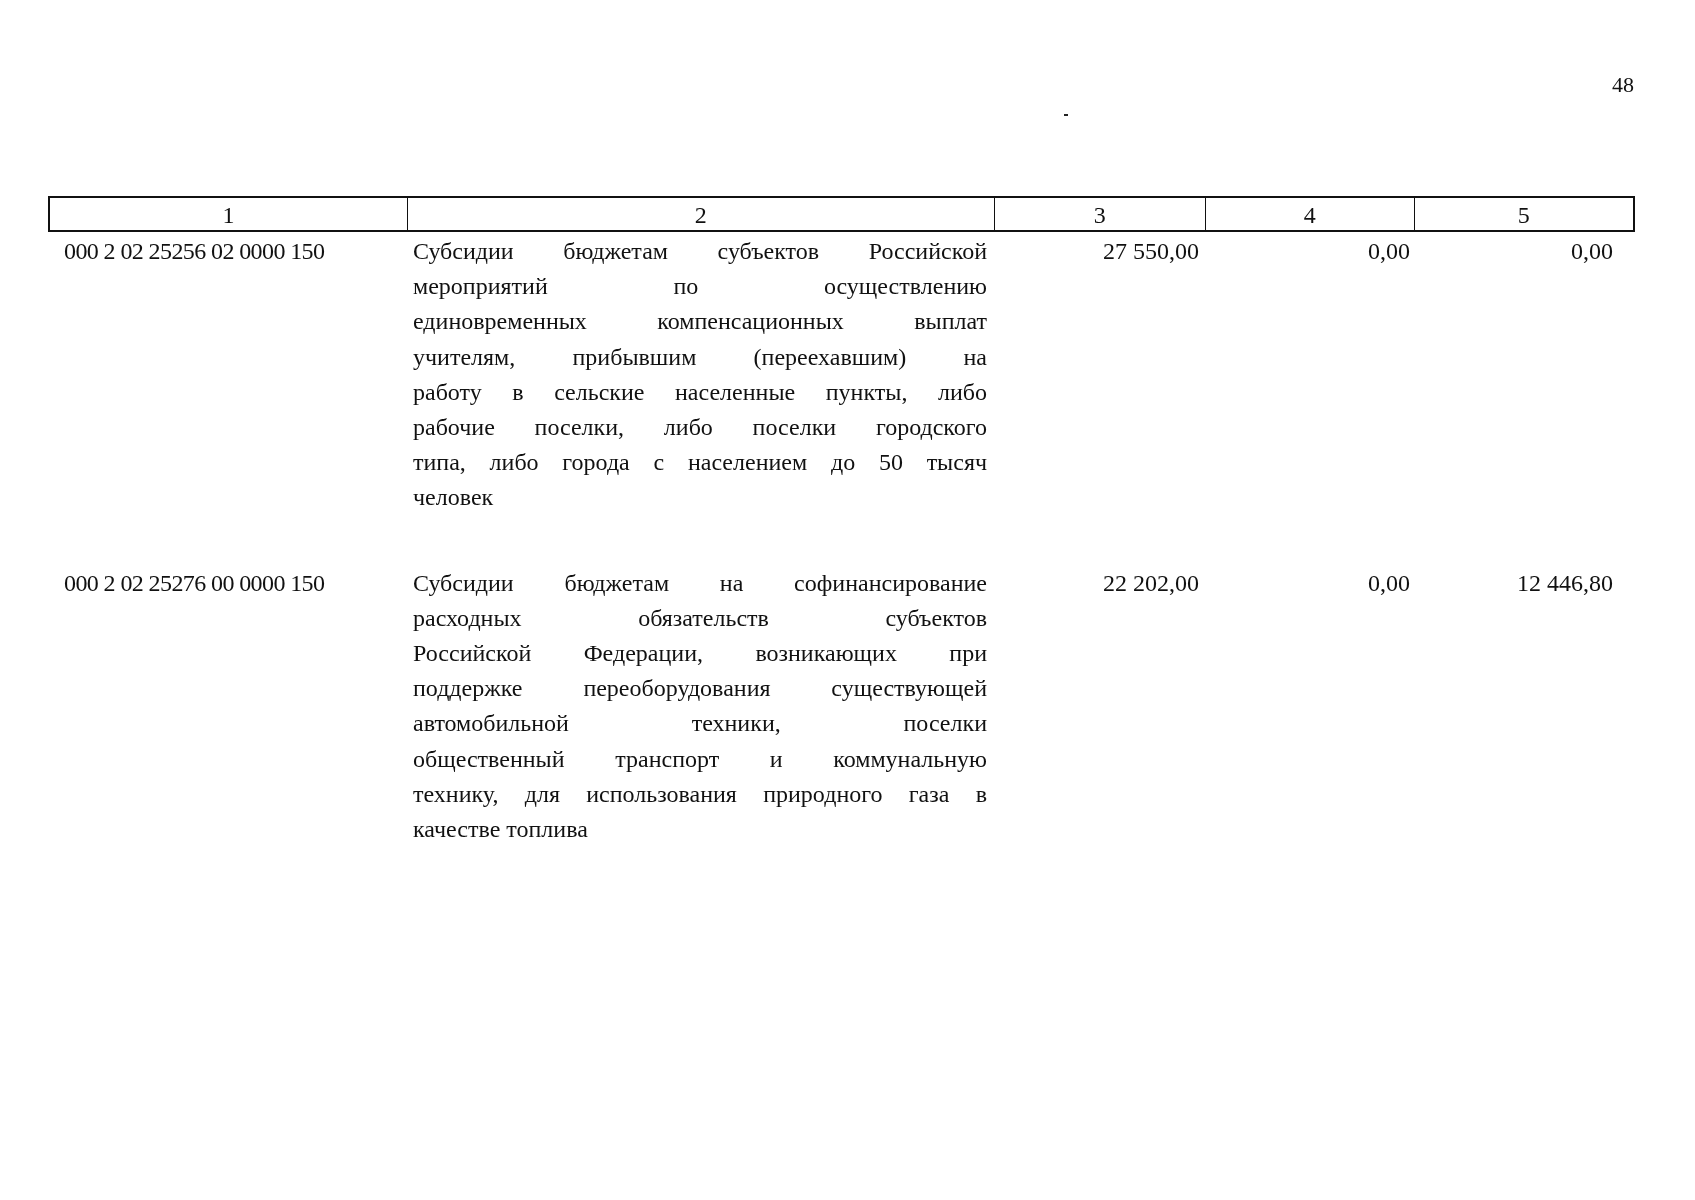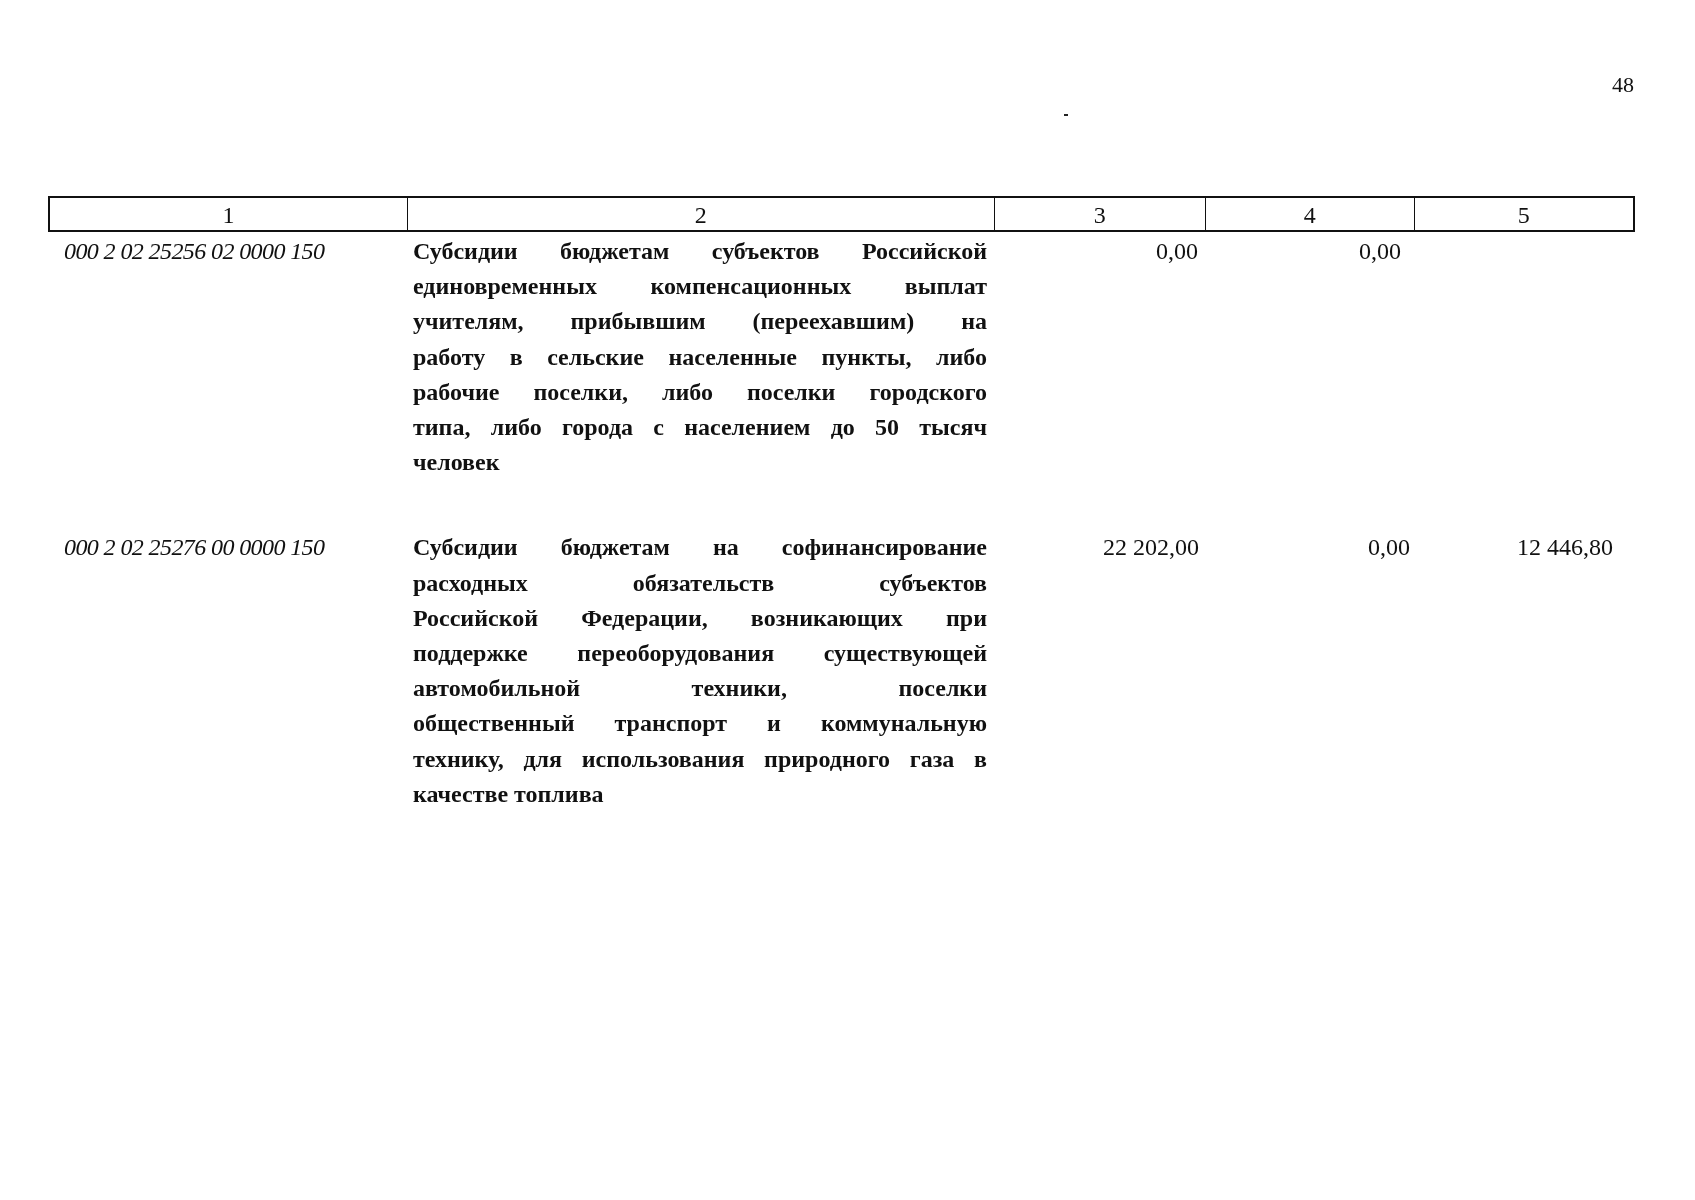--- a/index.html
+++ b/index.html
@@ -8,27 +8,27 @@
   .page-number { position:absolute; left:1612px; top:72px; font-size:22px; }
   .speck { position:absolute; left:1064px; top:114px; width:4px; height:2px; background:#222; }
   .table { position:absolute; left:48px; top:196px; width:1587px; }
   .hdr { display:flex; height:36px; border:2px solid #111; box-sizing:border-box; }
   .hdr .hc { box-sizing:border-box; border-right:1.5px solid #111; text-align:center;
              font-size:24px; line-height:34px; }
   .hdr .hc:last-child { border-right:none; }
   .c1 { width:359px; } .c2 { width:588px; } .c3 { width:212px; } .c4 { width:209px; } .c5 { width:219px; }
   .row { display:flex; font-size:24px; line-height:35.2px; }
   .row .cell { box-sizing:border-box; }
-  .row .code { width:359px; padding-left:16px; white-space:nowrap; letter-spacing:-0.6px;font-style:italic; }
+  .row .code { width:359px; padding-left:16px; white-space:nowrap; letter-spacing:-0.6px; }
   .row .desc { width:588px; padding:0 8px 0 6px; text-align:justify; text-align-last:left; }
   .row .num { text-align:right; padding-right:10px; }
   .row .num.c3 { padding-right:8px; }
   .row .num.c4 { padding-right:6px; }
   .row .num.c5 { padding-right:22px; }
-  .desc span.line { display:block; text-align:justify; text-align-last:justify;font-weight:bold; }
+  .desc span.line { display:block; text-align:justify; text-align-last:justify; }
   .desc span.line.last { text-align-last:left; }
 </style>
 </head>
 <body>
 
 <div class="page-number">48</div>
 <div class="speck"></div>
 
 <div class="table">
   <div class="hdr">
@@ -36,27 +36,29 @@
     <div class="hc c2">2</div>
     <div class="hc c3">3</div>
     <div class="hc c4">4</div>
     <div class="hc c5">5</div>
   </div>
 
   <div class="row" style="margin-top:2px;">
     <div class="cell code">000 2 02 25256 02 0000 150</div>
     <div class="cell desc">
       <span class="line">Субсидии бюджетам субъектов Российской</span>
+      <span class="line">мероприятий по осуществлению</span>
       <span class="line">единовременных компенсационных выплат</span>
       <span class="line">учителям, прибывшим (переехавшим) на</span>
       <span class="line">работу в сельские населенные пункты, либо</span>
       <span class="line">рабочие поселки, либо поселки городского</span>
       <span class="line">типа, либо города с населением до 50 тысяч</span>
       <span class="line last">человек</span>
     </div>
+    <div class="cell num c3">27 550,00</div>
     <div class="cell num c4">0,00</div>
     <div class="cell num c5">0,00</div>
   </div>
 
   <div class="row" style="margin-top:50px;">
     <div class="cell code">000 2 02 25276 00 0000 150</div>
     <div class="cell desc">
       <span class="line">Субсидии бюджетам на софинансирование</span>
       <span class="line">расходных обязательств субъектов</span>
       <span class="line">Российской Федерации, возникающих при</span>

